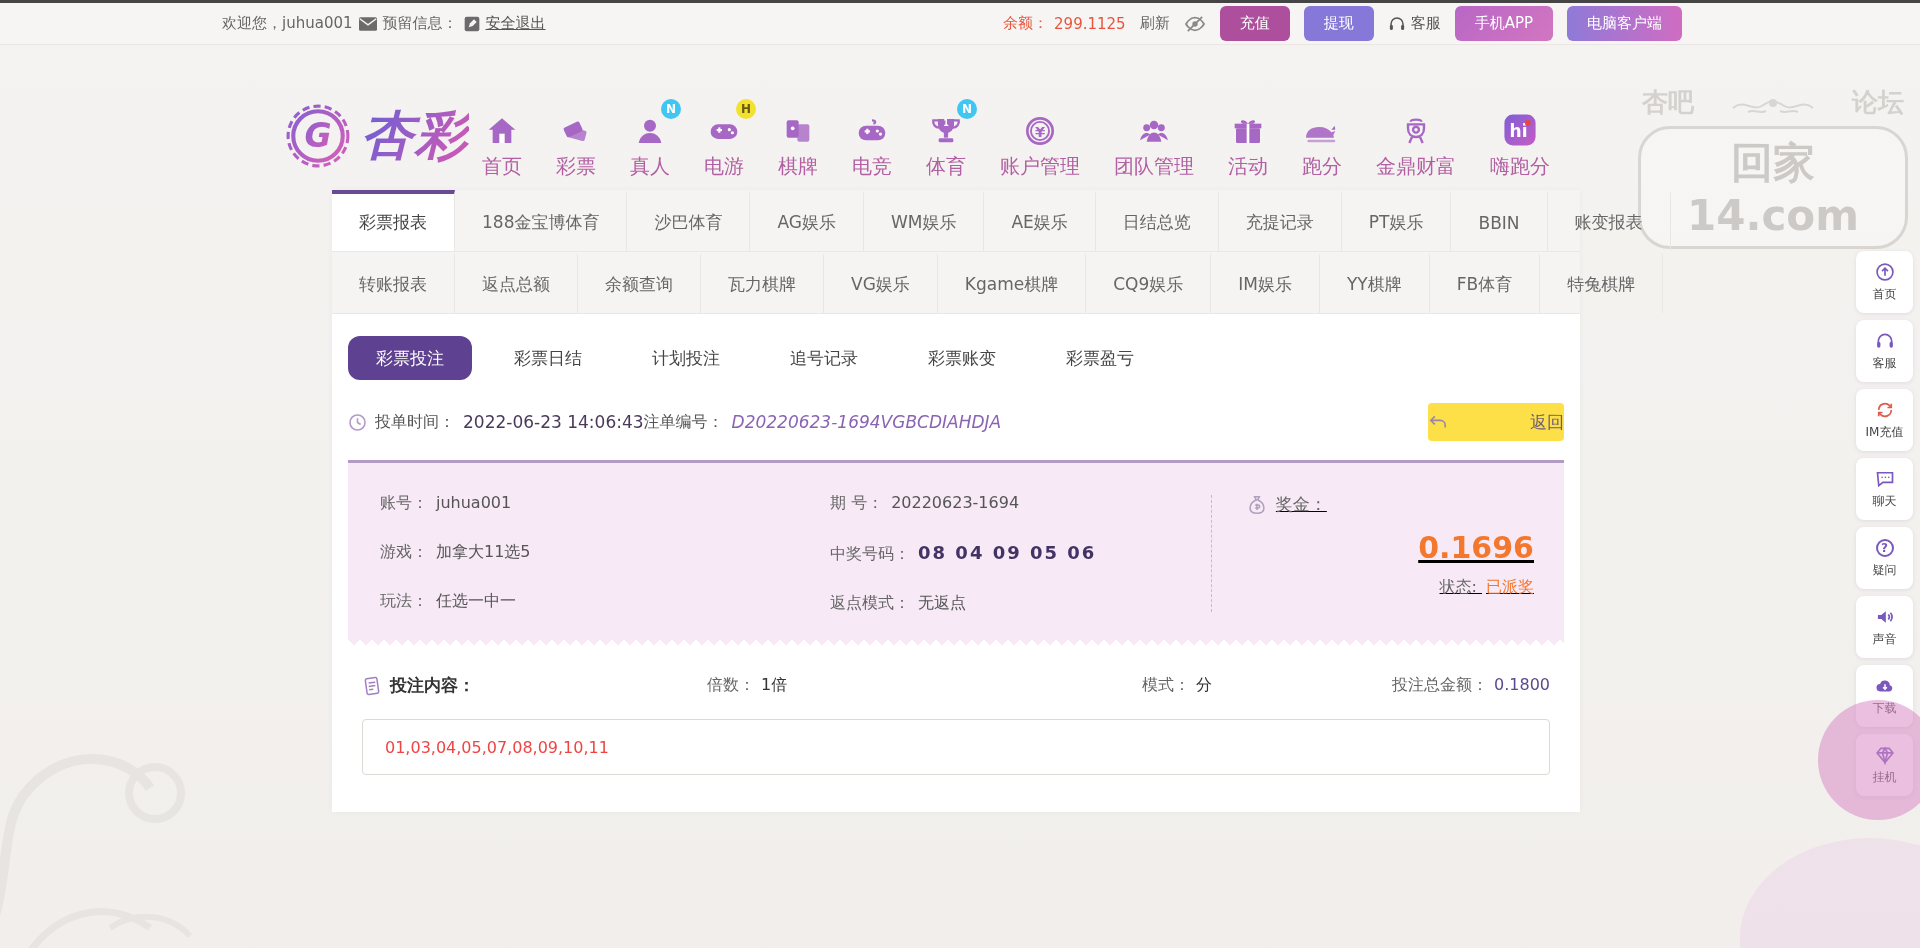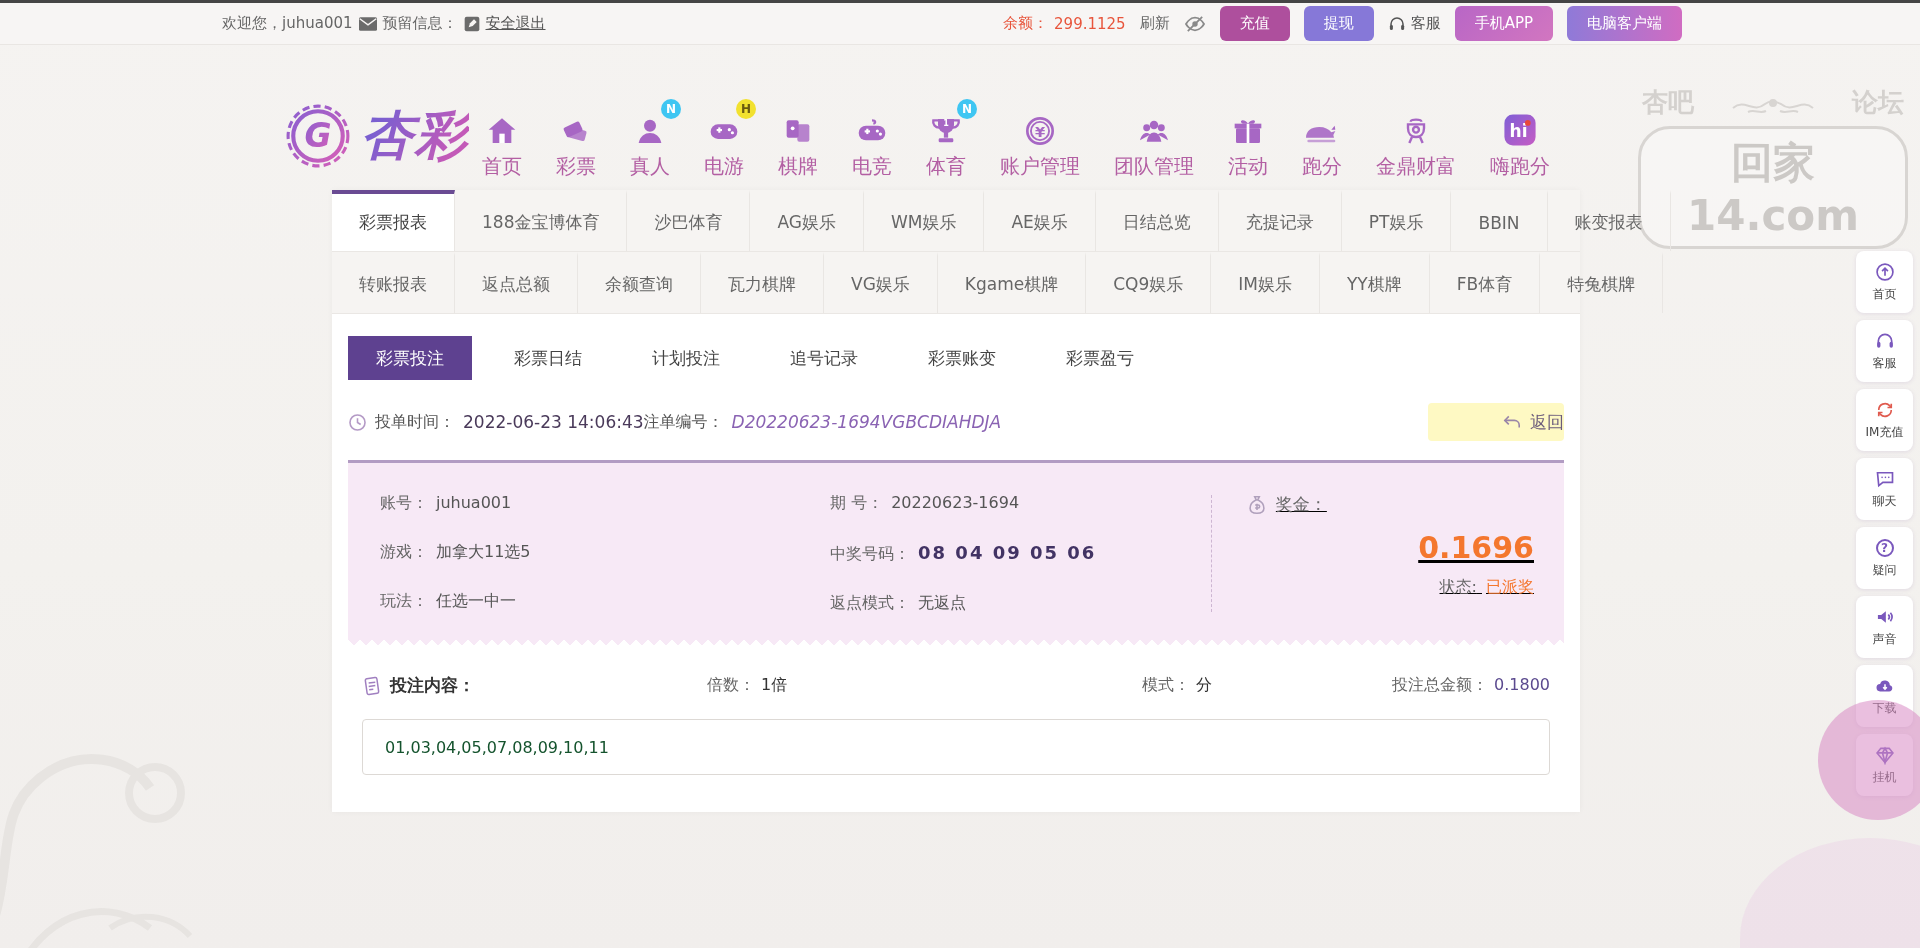--- a/index.html
+++ b/index.html
@@ -40,29 +40,29 @@
   .watermark { position:absolute; right:12px; top:40px; width:270px; color:#d4d1ce; text-align:center; pointer-events:none; }
   .wm-top { display:flex; justify-content:space-between; align-items:center; font-size:26px; font-weight:bold; padding:0 4px; }
   .wm-box { margin-top:6px; border:3px solid #d8d5d2; border-radius:32px; padding:6px 10px; font-size:42px; font-weight:bold; color:#ccc9c6; background:rgba(255,255,255,.25); }
 
   
   .card { position:absolute; left:332px; top:190px; width:1248px; height:622px; background:#fff; box-shadow:0 0 6px rgba(0,0,0,.04); }
   .tabrow { display:flex; background:#f6f4f2; border-bottom:1px solid #eae7e4; }
   .tab { height:61px; display:flex; align-items:center; padding:0 27px; font-size:17px; color:#666; border-right:1px solid #e9e6e3; border-top:4px solid transparent; cursor:pointer; white-space:nowrap; }
   .tab.active { background:#fff; border-top:4px solid #6a4b93; color:#444; }
   .subtabs { display:flex; gap:14px; margin:22px 0 0 16px; }
-  .subtab { height:44px; display:flex; align-items:center; padding:0 28px; font-size:17px; color:#444; cursor:pointer; border-radius:0; }
+  .subtab { height:44px; display:flex; align-items:center; padding:0 28px; font-size:17px; color:#444; cursor:pointer; border-radius:12px; }
   .subtab.active { background:#5e4190; color:#fff; }
 
   .order-row { display:flex; align-items:center; margin:22px 16px 0 16px; height:40px; }
   .order-grp { display:flex; align-items:center; gap:8px; font-size:16px; color:#555; }
   .order-time-val { color:#4a3a5a; font-size:17px; }
   .order-no { }
   .order-no-val { color:#8a63b3; font-size:17px;font-style:italic; }
-  .back-btn { margin-left:auto; width:136px; height:38px; background:#fef9c3; border:none; border-radius:4px; display:flex; align-items:center; justify-content:flex-end; gap:8px; font-size:17px; color:#6b5b7b; cursor:pointer; font-family:inherit; }
+  .back-btn { margin-left:auto; width:136px; height:38px; background:#fde047; border:none; border-radius:4px; display:flex; align-items:center; justify-content:space-between; gap:8px; font-size:17px; color:#6b5b7b; cursor:pointer; font-family:inherit; }
 
   
   .ticket { position:relative; margin:18px 16px 0 16px; background:#f7e9f6; border-top:3px solid #b29cc3; padding:30px 30px 34px 32px; display:flex; }
   .ticket::after { content:""; position:absolute; left:0; bottom:0; width:100%; height:10px;
       background-image:linear-gradient(-45deg,#ffffff 6px,transparent 0),linear-gradient(45deg,#ffffff 6px,transparent 0);
       background-repeat:repeat-x; background-size:12px 12px; background-position:left bottom; }
   .t-col1 { flex:0 0 39%; }
   .t-col2 { flex:0 0 33%; }
   .t-row { margin-bottom:28px; font-size:16px; color:#666; display:flex; align-items:baseline; }
   .t-row:last-child { margin-bottom:0; }
@@ -77,21 +77,21 @@
 
   
   .bet-row { display:flex; align-items:center; margin:26px 30px 2px 30px; font-size:16px; color:#666; }
   .bet-content-grp { display:flex; align-items:center; gap:8px; flex:0 0 345px; }
   .bet-content-label { font-weight:bold; color:#333; font-size:17px; }
   .bet-mid1 { flex:0 0 435px; }
   .bet-mid2 { flex:1; }
   .bet-val { color:#333; margin-left:6px; }
   .bet-total { margin-left:auto; }
   .bet-total-val { color:#5b4a8f; margin-left:6px; }
-  .numbers-box { margin:22px 30px 0 30px; height:56px; border:1px solid #ddd9d5; border-radius:4px; display:flex; align-items:center; padding:0 22px; font-size:16px; color:#14532d; background:#fff; }
+  .numbers-box { margin:22px 30px 0 30px; height:56px; border:1px solid #ddd9d5; border-radius:4px; display:flex; align-items:center; padding:0 22px; font-size:16px; color:#ef4444; background:#fff; }
 
   
   .float-side { position:absolute; left:1856px; top:251px; width:57px; display:flex; flex-direction:column; gap:7px; }
   .fs-item { background:#fff; border-radius:8px; height:62px; box-shadow:0 1px 4px rgba(120,90,160,.15); display:flex; flex-direction:column; align-items:center; justify-content:center; gap:4px; cursor:pointer; }
   .fs-label { font-size:12px; color:#444; }
   .fs-icon { color:#7a58bd; height:20px; display:flex; align-items:center; }
   .fs-icon.red { color:#e05a4e; }
   .q-circle { width:18px; height:18px; border:2px solid currentColor; border-radius:50%; font-size:12px; font-weight:bold; display:flex; align-items:center; justify-content:center; color:#7a58bd; }
 
   

